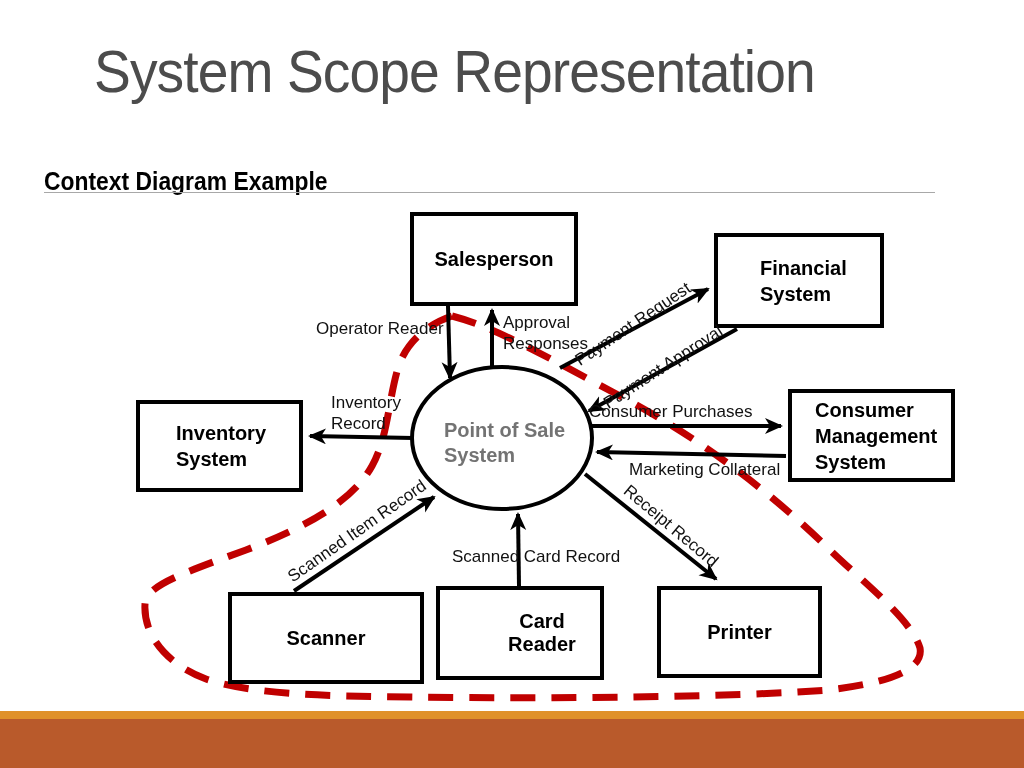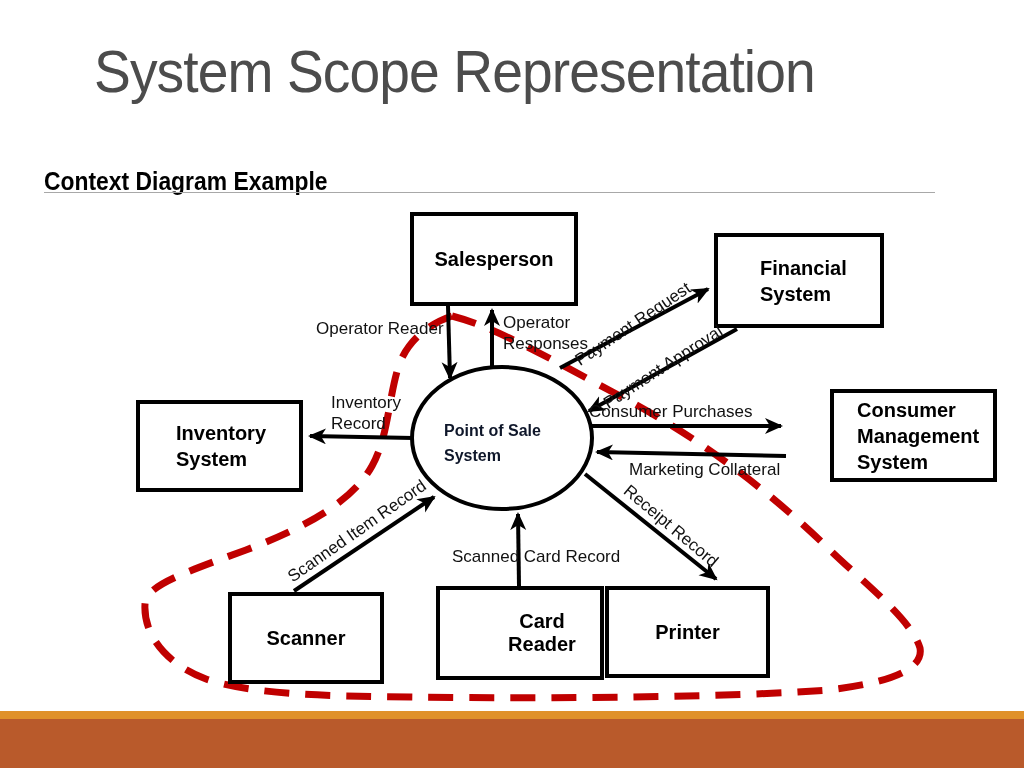--- a/index.html
+++ b/index.html
@@ -37,32 +37,32 @@
     font-weight:bold;font-size:20px;color:#000;
     display:flex;align-items:center;
   }
   .entity .txt{width:100%;}
   .entity.center .txt{text-align:center;}
   .entity .txt div{line-height:26px;}
 
   .e-salesperson{left:410px;top:212px;width:168px;height:94px;}
   .e-financial  {left:714px;top:233px;width:170px;height:95px;}
   .e-financial .txt{padding-left:42px;}
-  .e-consumer   {left:788px;top:389px;width:167px;height:93px;margin-left:42px;}
+  .e-consumer   {left:788px;top:389px;width:167px;height:93px;}
   .e-consumer .txt{padding-left:23px;}
   .e-inventory  {left:136px;top:400px;width:167px;height:92px;}
   .e-inventory .txt{padding-left:36px;}
-  .e-scanner    {left:228px;top:592px;width:156px;height:92px;}
+  .e-scanner    {left:228px;top:592px;width:196px;height:92px;}
   .e-cardreader {left:436px;top:586px;width:168px;height:94px;padding-left:44px;}
-  .e-printer    {left:605px;top:586px;width:165px;height:92px;}
+  .e-printer    {left:657px;top:586px;width:165px;height:92px;}
 
   
   .process-label{
     left:444px;top:418px;
-    font-weight:bold;font-size:16px;line-height:25px;color:#0f172a;
+    font-weight:bold;font-size:20px;line-height:25px;color:#737373;
     white-space:nowrap;
   }
 
   
   .flow-label{
     font-size:17px;line-height:21px;color:#111;white-space:nowrap;
   }
   .l-operator-actions   {left:316px;top:318px;}
   .l-operator-responses {left:503px;top:312px;}
   .l-inventory-record   {left:331px;top:392px;}
@@ -159,21 +159,21 @@
   <div class="txt">Card Reader</div>
 </div>
 
 <div class="abs entity center e-printer">
   <div class="txt">Printer</div>
 </div>
 
 <div class="abs flow-label l-operator-actions">Operator Reader</div>
 
 <div class="abs flow-label l-operator-responses">
-  <div>Operator</div>
+  <div>Approval</div>
   <div>Responses</div>
 </div>
 
 <div class="abs flow-label rot l-payment-request">Payment Request</div>
 <div class="abs flow-label rot l-payment-approval">Payment Approval</div>
 <div class="abs flow-label l-consumer-purchases">Consumer Purchases</div>
 <div class="abs flow-label l-marketing-collateral">Marketing Collateral</div>
 
 <div class="abs flow-label l-inventory-record">
   <div>Inventory</div>

